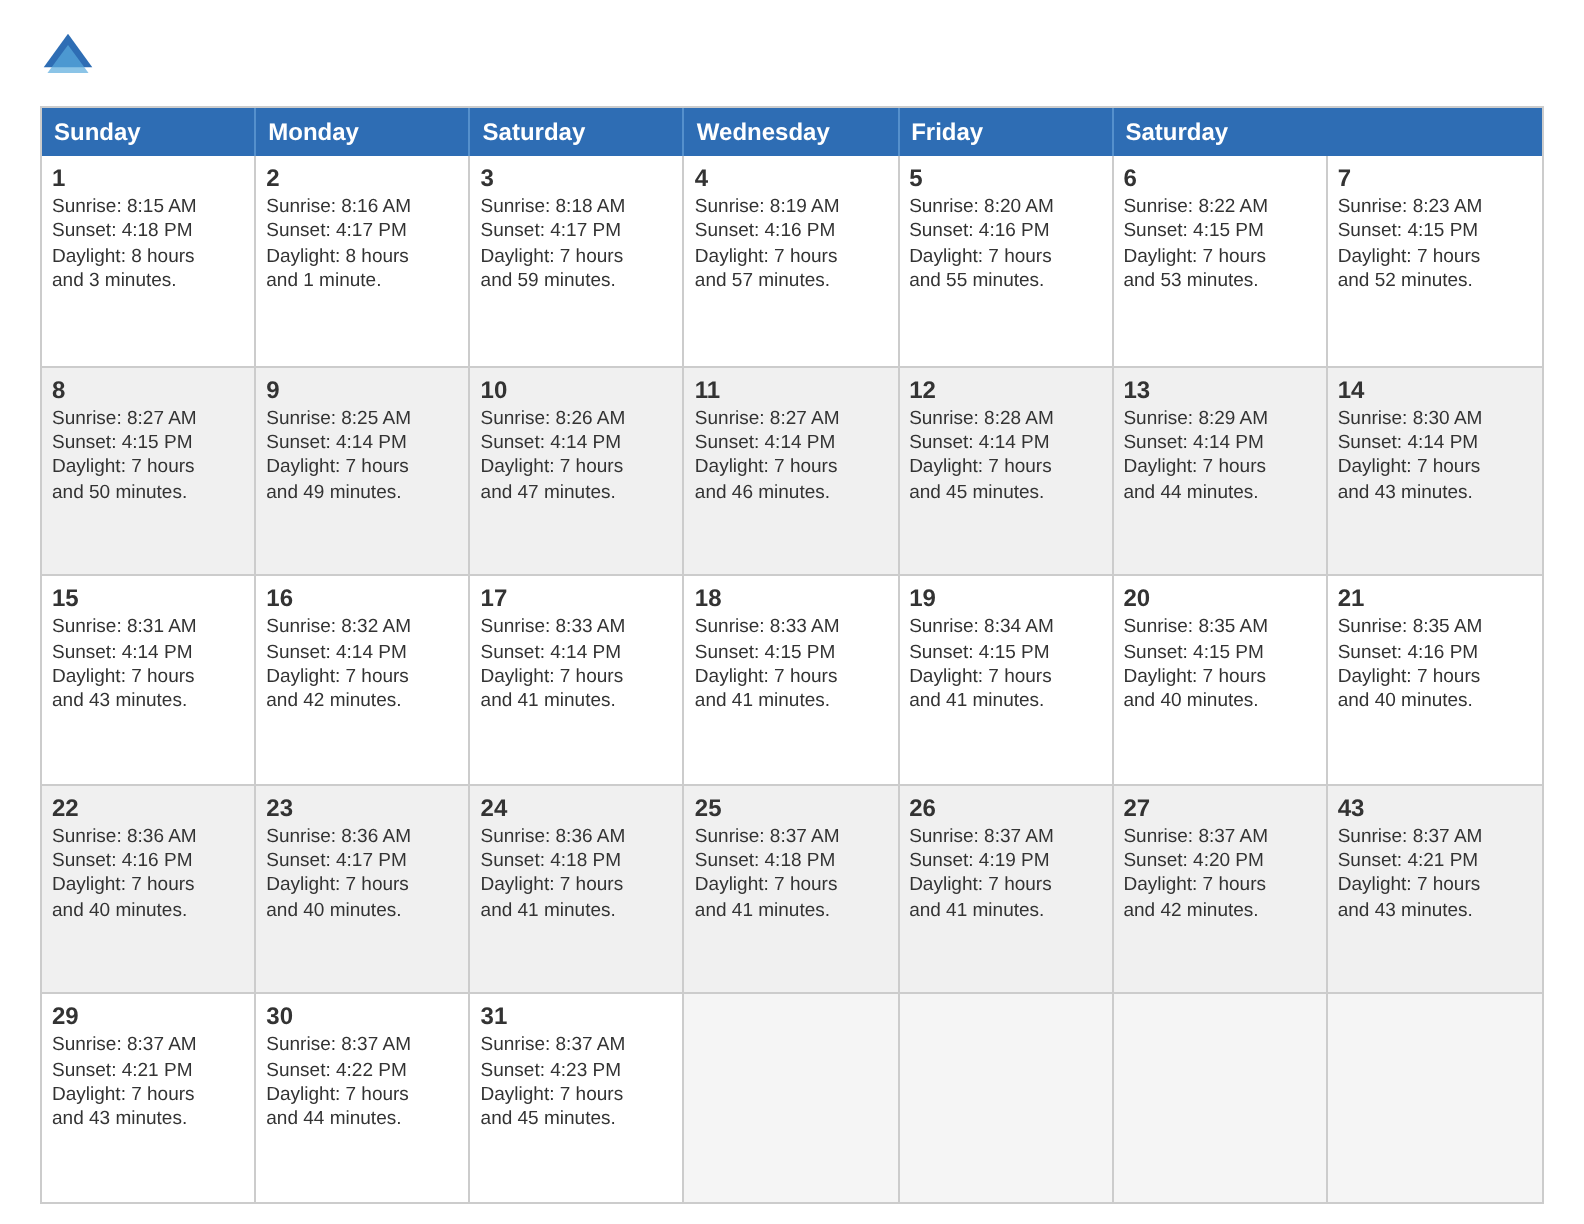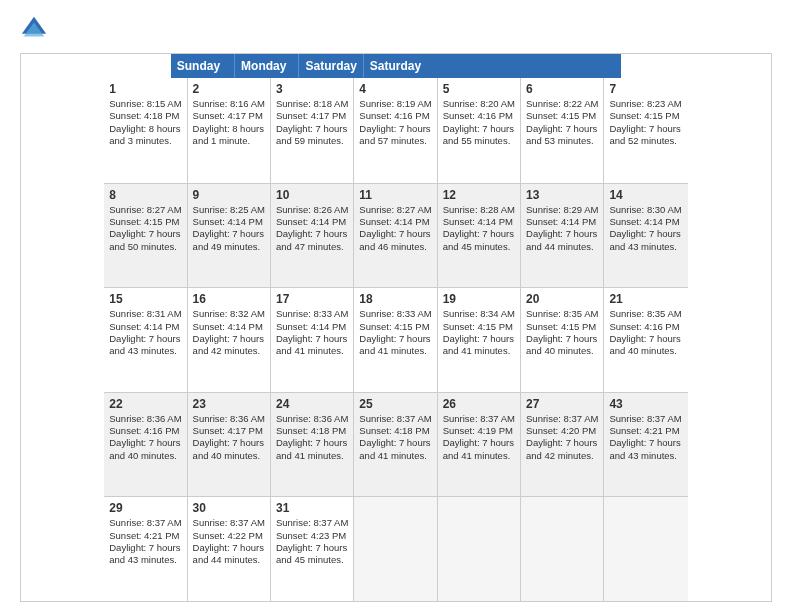--- a/index.html
+++ b/index.html
@@ -57,21 +57,20 @@
     }
     .location {
       font-size: 14px;
       color: #555;
     }
     .calendar {
       flex: 1;
       display: flex;
       flex-direction: column;
       border: 1px solid #ccc;
-      align-items: center;
     }
     .cal-header {
       display: grid;
       grid-template-columns: repeat(7, 1fr);
       background: #2e6db4;
     }
     .cal-header-cell {
       color: #fff;
       font-size: 12px;
       font-weight: bold;
@@ -132,20 +131,22 @@
       <div class="month-title"></div>
       <div class="location"></div>
     </div>
   </div>
 
   <div class="calendar">
     <div class="cal-header">
     <div class="cal-header-cell">Sunday</div>
         <div class="cal-header-cell">Monday</div>
         <div class="cal-header-cell">Saturday</div>
+        <div class="cal-header-cell">Wednesday</div>
+        <div class="cal-header-cell">Friday</div>
         <div class="cal-header-cell">Saturday</div>
       </div>
     <div class="cal-body">
     <div class="cal-row">
           <div class="cal-cell">
             <span class="day-num">1</span>
             <span class="cell-line">Sunrise: 8:15 AM</span>
             <span class="cell-line">Sunset: 4:18 PM</span>
             <span class="cell-line">Daylight: 8 hours</span>
             <span class="cell-line">and 3 minutes.</span>

